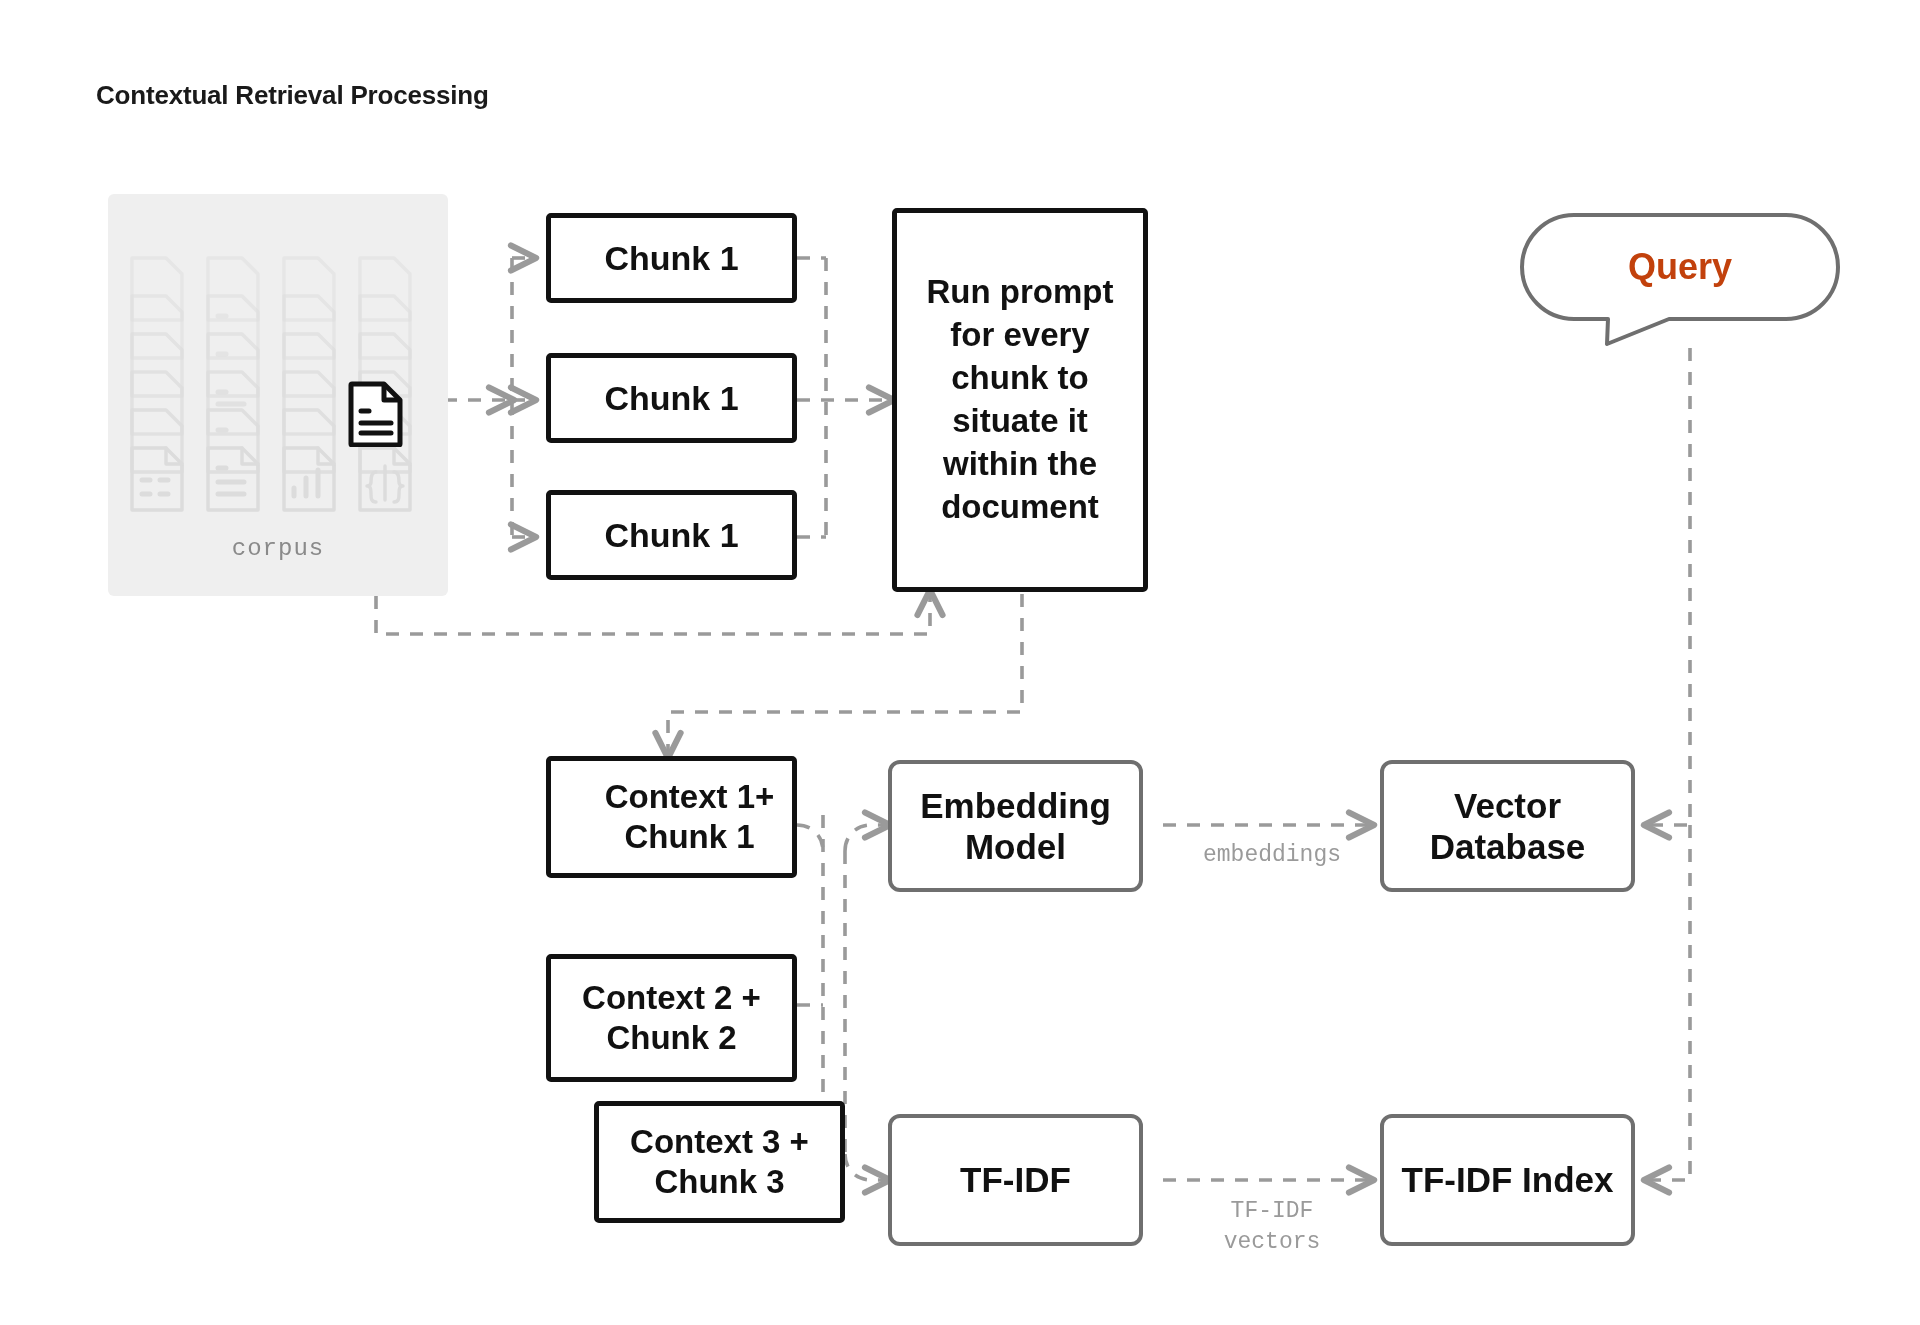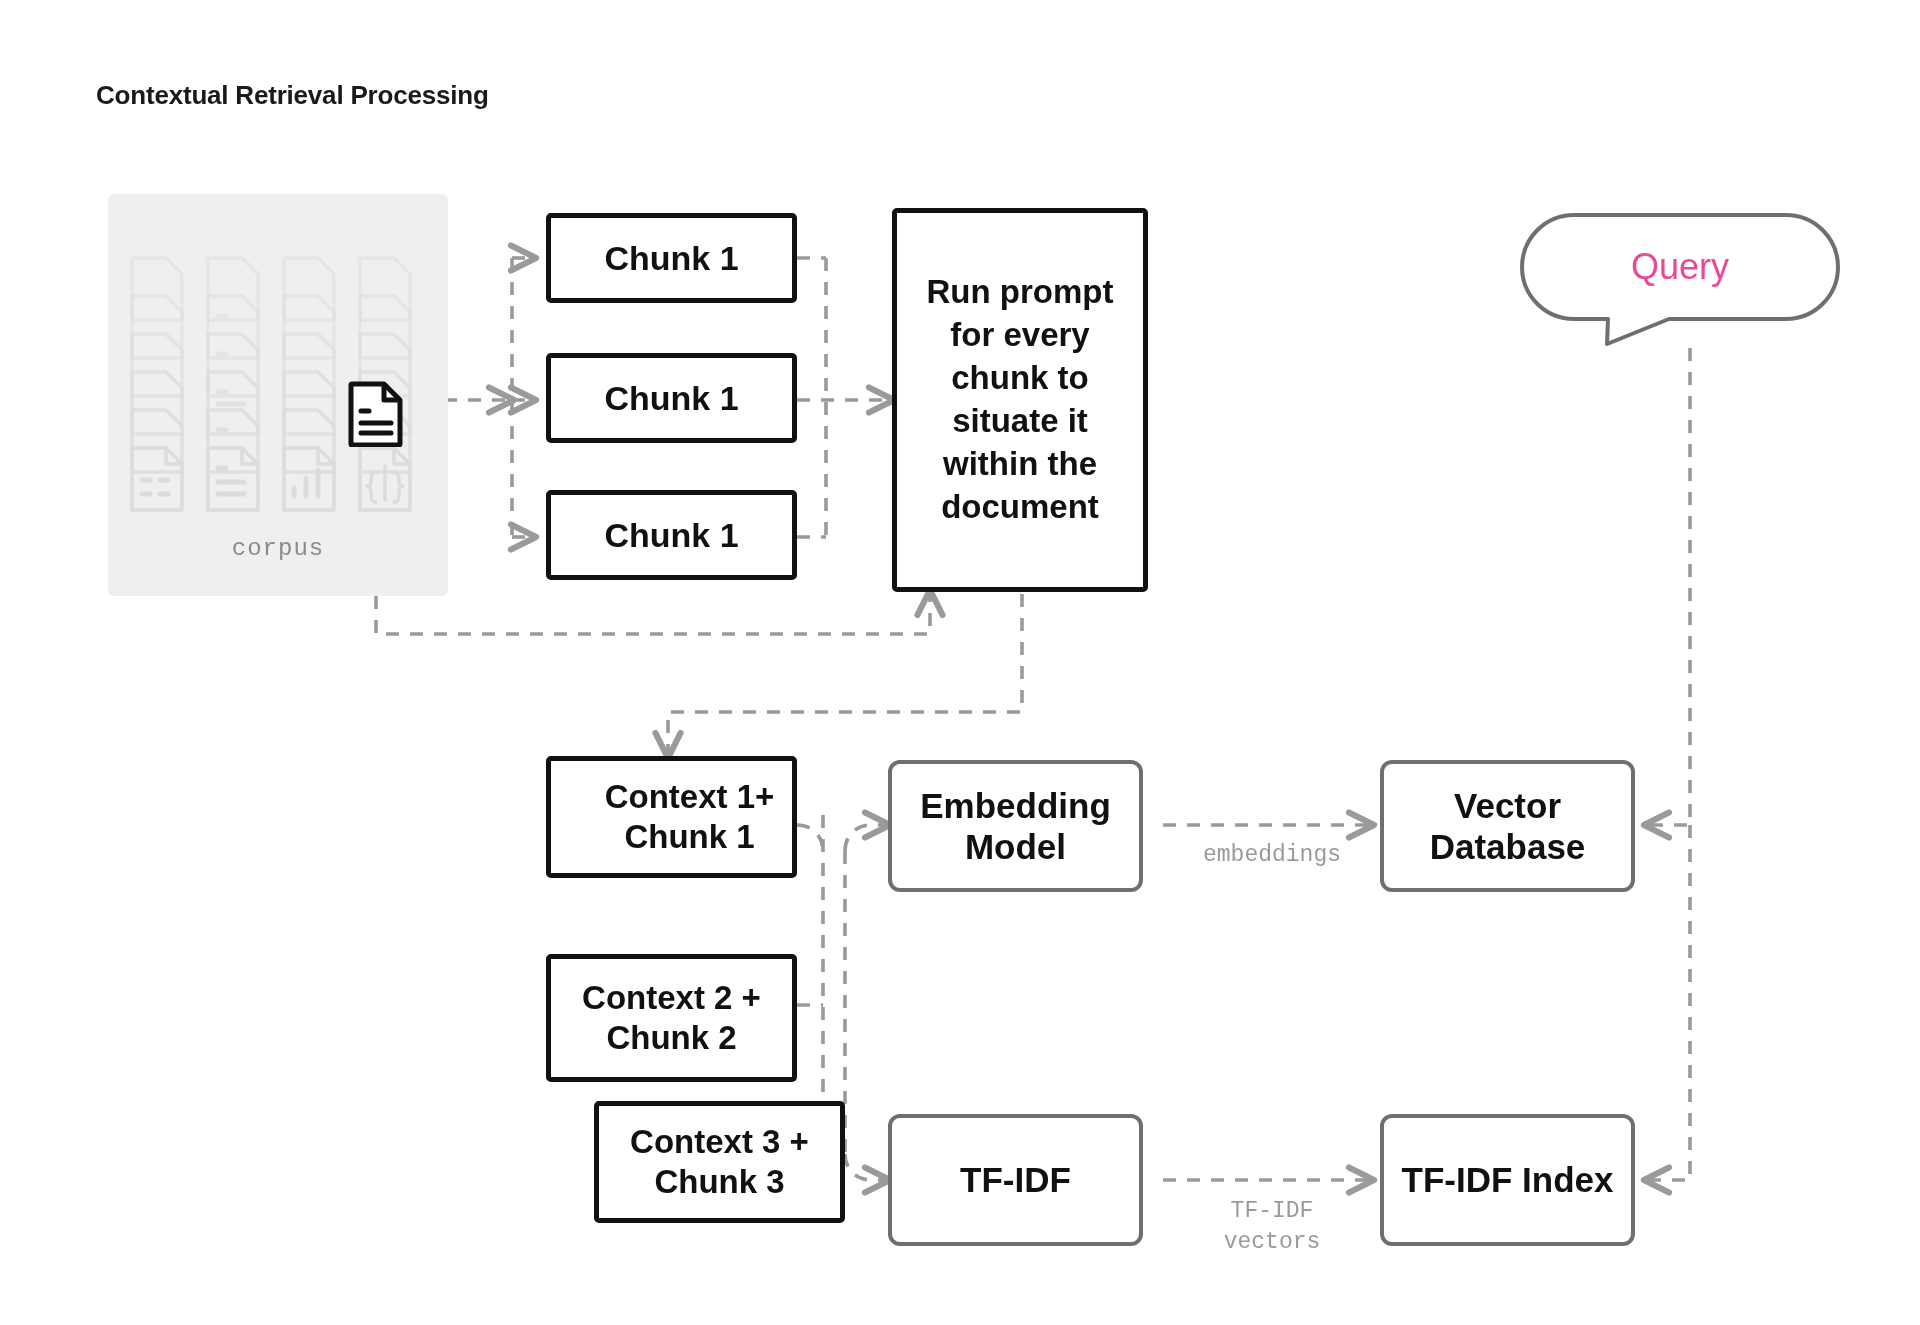--- a/index.html
+++ b/index.html
@@ -117,22 +117,22 @@
   }
   .query-bubble .qtext {
     position: absolute;
     left: 0; top: 0;
     width: 322px;
     height: 110px;
     display: flex;
     align-items: center;
     justify-content: center;
     font-size: 36px;
-    font-weight: 400;
-    color: #ec4899;
+    font-weight: 700;
+    color: #c2410c;
   }
 
   
   .edge-label {
     position: absolute;
     font-family: "Liberation Mono", monospace;
     font-size: 23px;
     color: #9a9a9a;
     text-align: center;
     line-height: 1.35;

